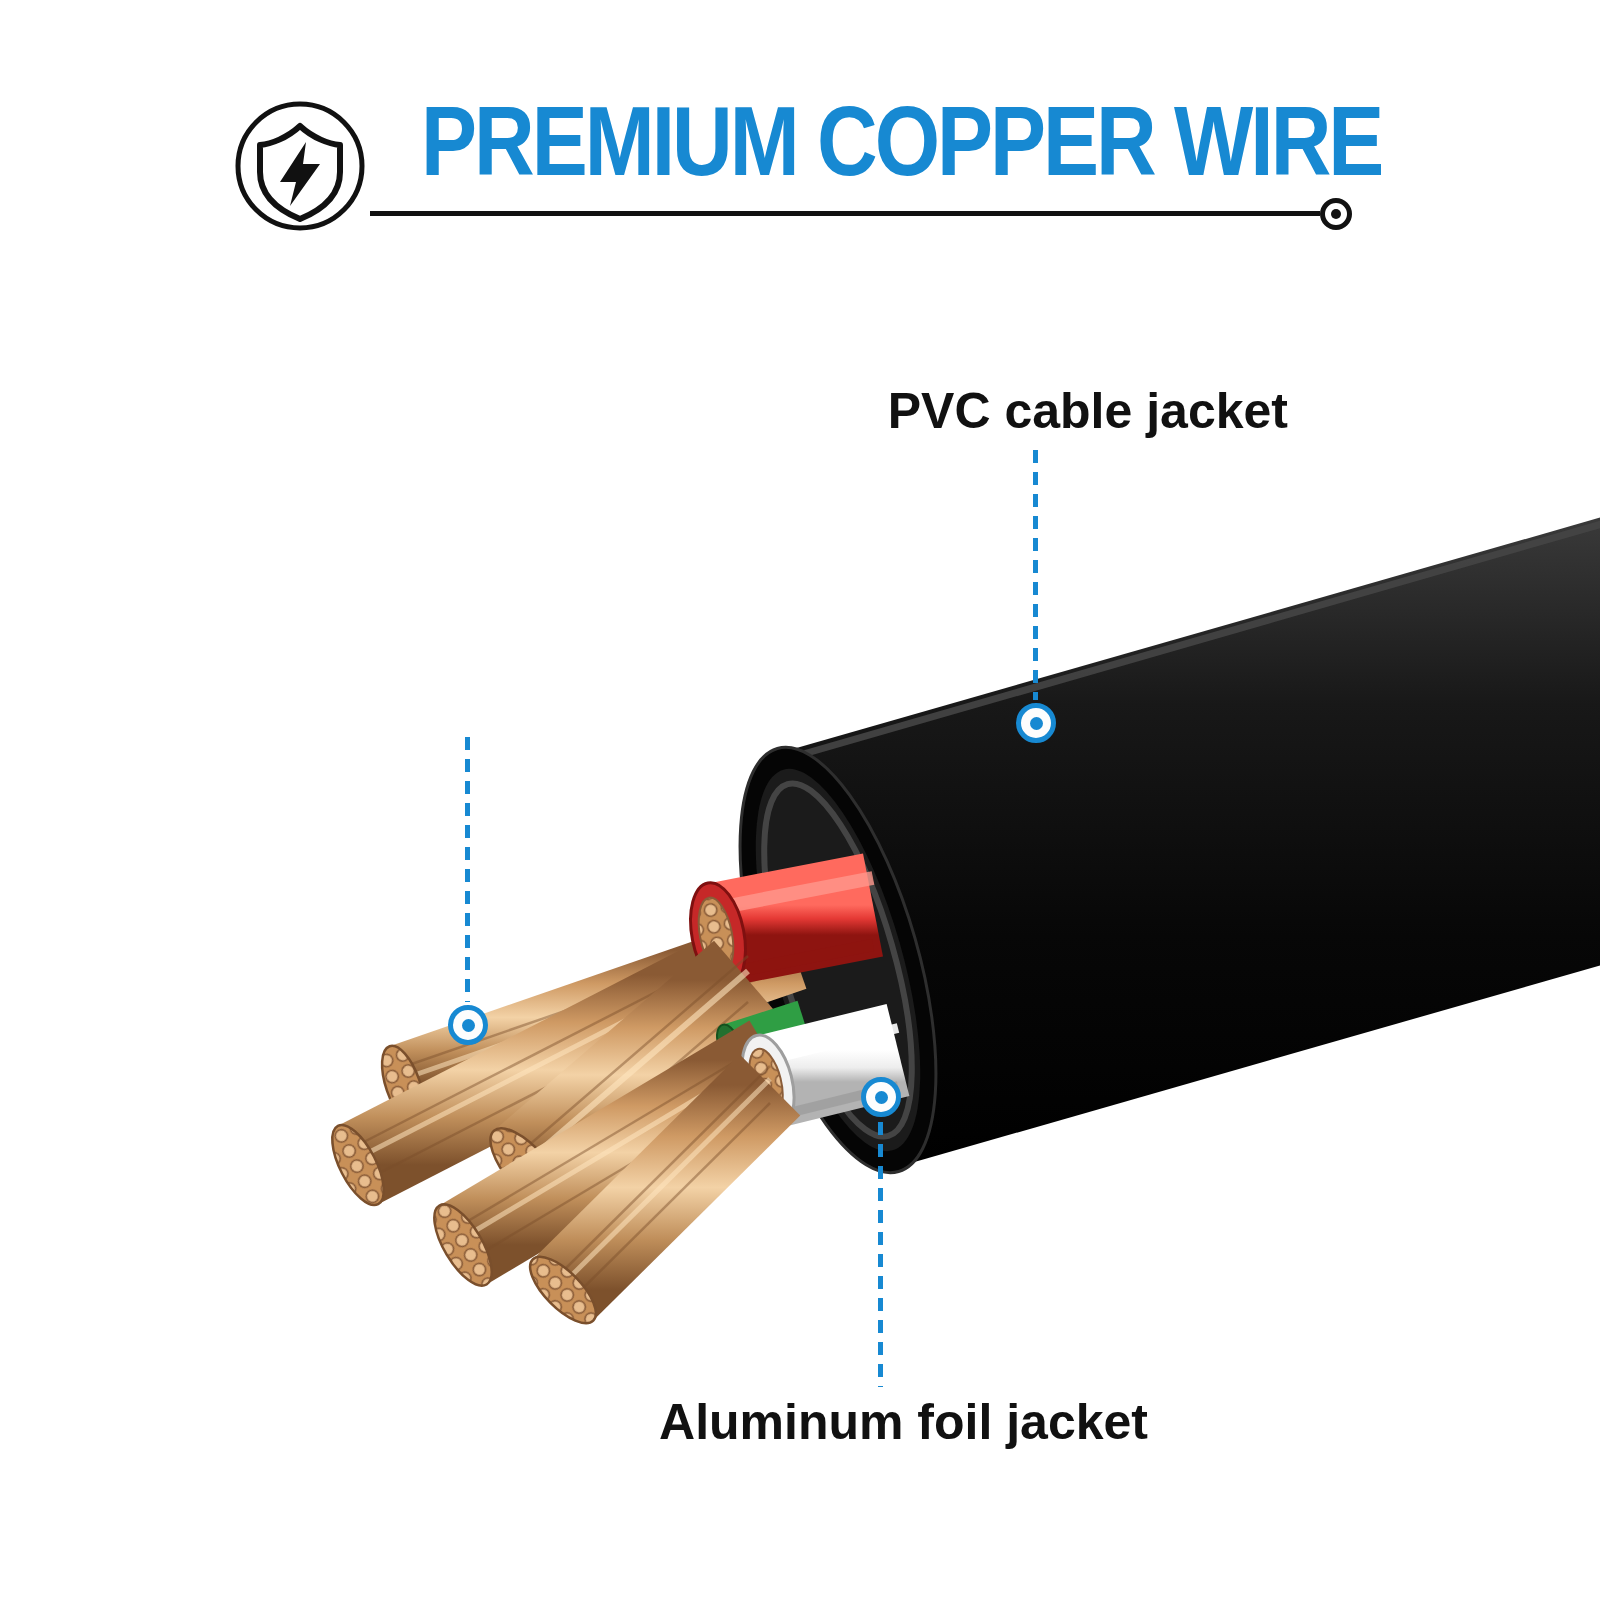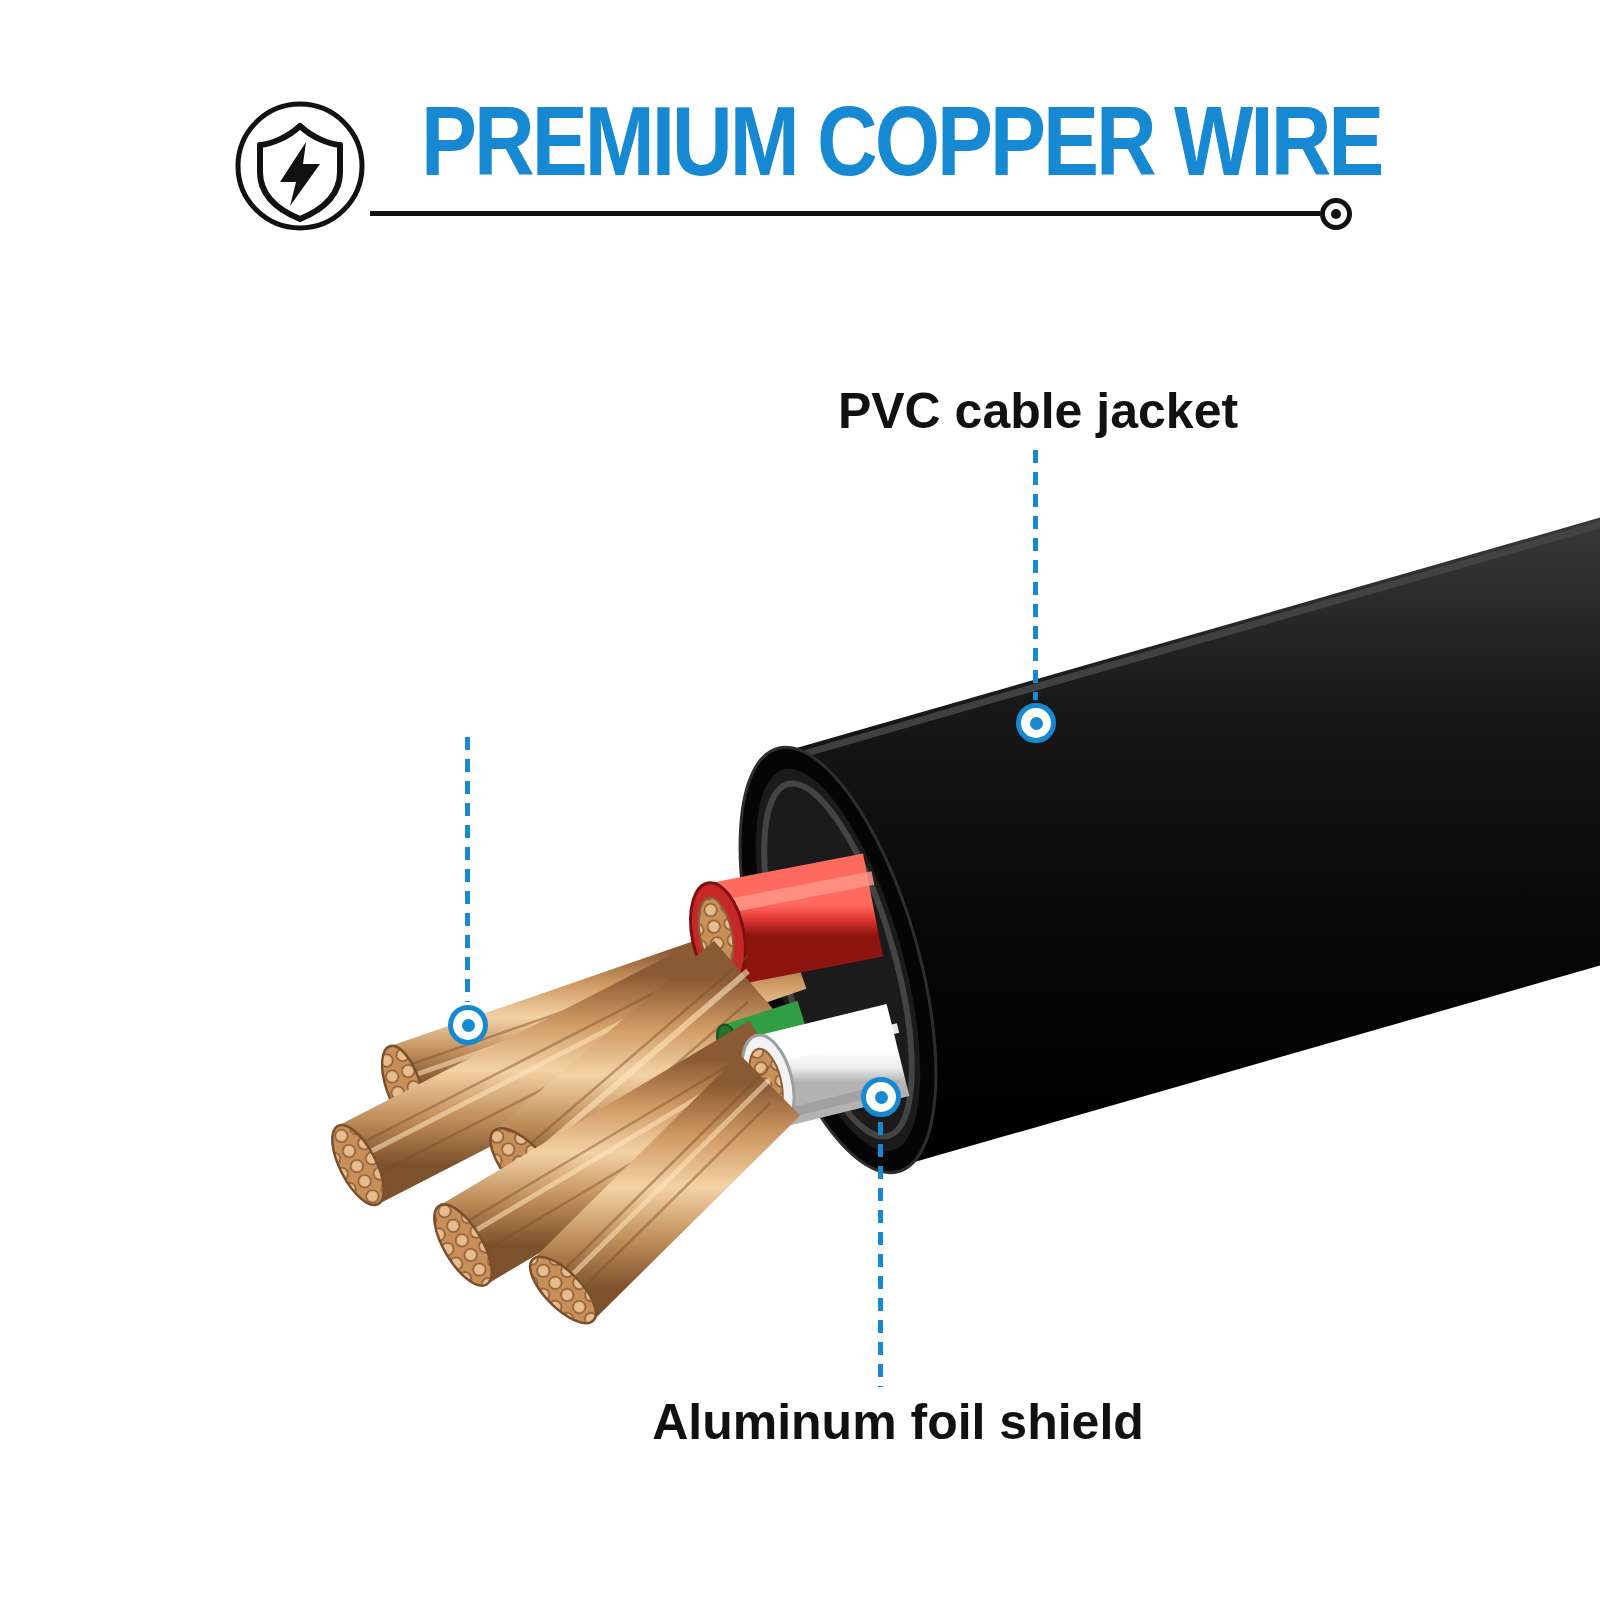--- a/index.html
+++ b/index.html
@@ -19,21 +19,21 @@
   #hdr-dot{
     position:absolute;left:1292px;top:198px;width:32px;height:32px;border-radius:50%;
     border:5px solid #111;background:#fff;box-sizing:border-box;
     display:flex;align-items:center;justify-content:center;
   }
   #hdr-dot .dot{width:10px;height:10px;border-radius:50%;background:#111;}
   
   .callout-label{
     position:absolute;font-size:50px;font-weight:bold;color:#111;z-index:3;white-space:nowrap;
   }
-  .center{text-align:center;}
+  .center{text-align:right;}
   .leader{
     position:absolute;width:5px;z-index:3;
     background-image:repeating-linear-gradient(to bottom,#1789d2 0px,#1789d2 13px,transparent 13px,transparent 22px);
   }
   .marker{
     position:absolute;width:40px;height:40px;border-radius:50%;box-sizing:border-box;
     border:5px solid #1789d2;background:#fdfdfd;z-index:4;
     display:flex;align-items:center;justify-content:center;
   }
   .marker .marker-dot{width:13px;height:13px;border-radius:50%;background:#1789d2;}
@@ -169,15 +169,15 @@
 
   <div class="leader" style="left:437px;top:737px;height:265px;"></div>
   <div class="marker" style="left:420px;top:1005px;">
       <div class="marker-dot"></div>
     </div>
 
   <div class="marker" style="left:833px;top:1077px;">
       <div class="marker-dot"></div>
     </div>
   <div class="leader" style="left:850px;top:1122px;height:265px;"></div>
-  <div class="callout-label center" style="left:620px;top:1393px;width:500px;">Aluminum foil shield</div>
+  <div class="callout-label center" style="left:620px;top:1393px;width:500px;">Aluminum foil jacket</div>
 
 </div>
 
 </body></html>

